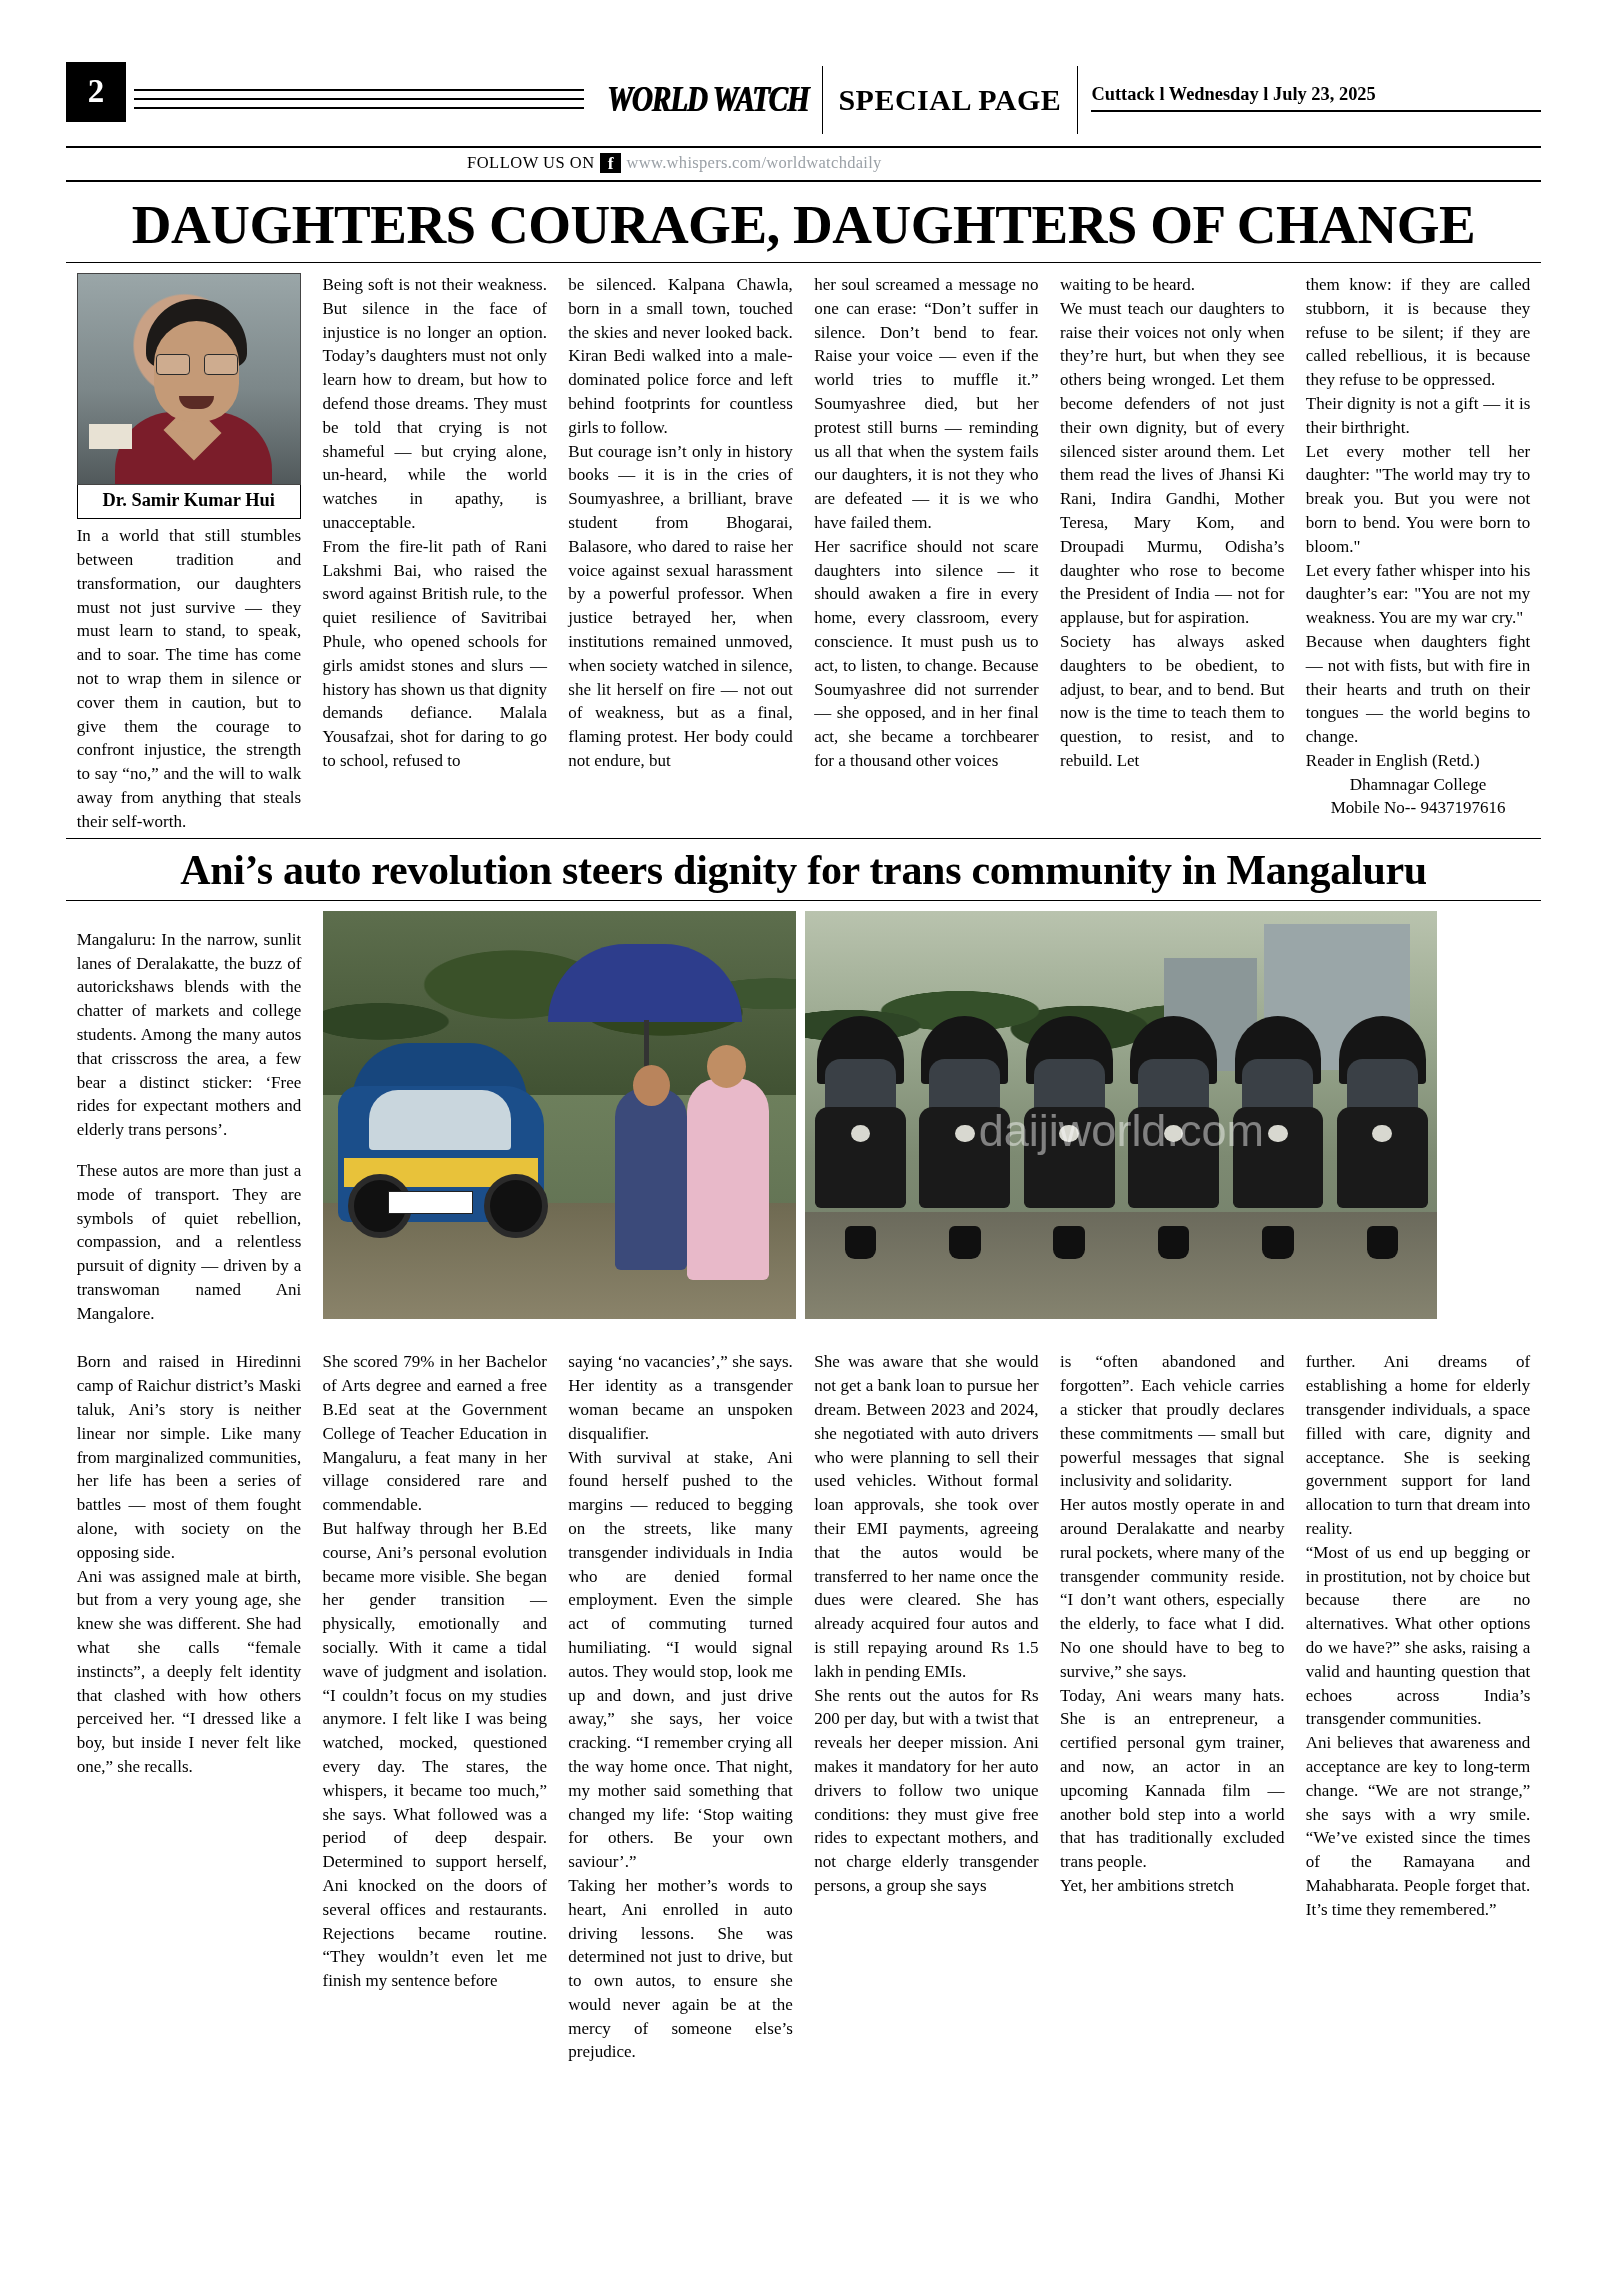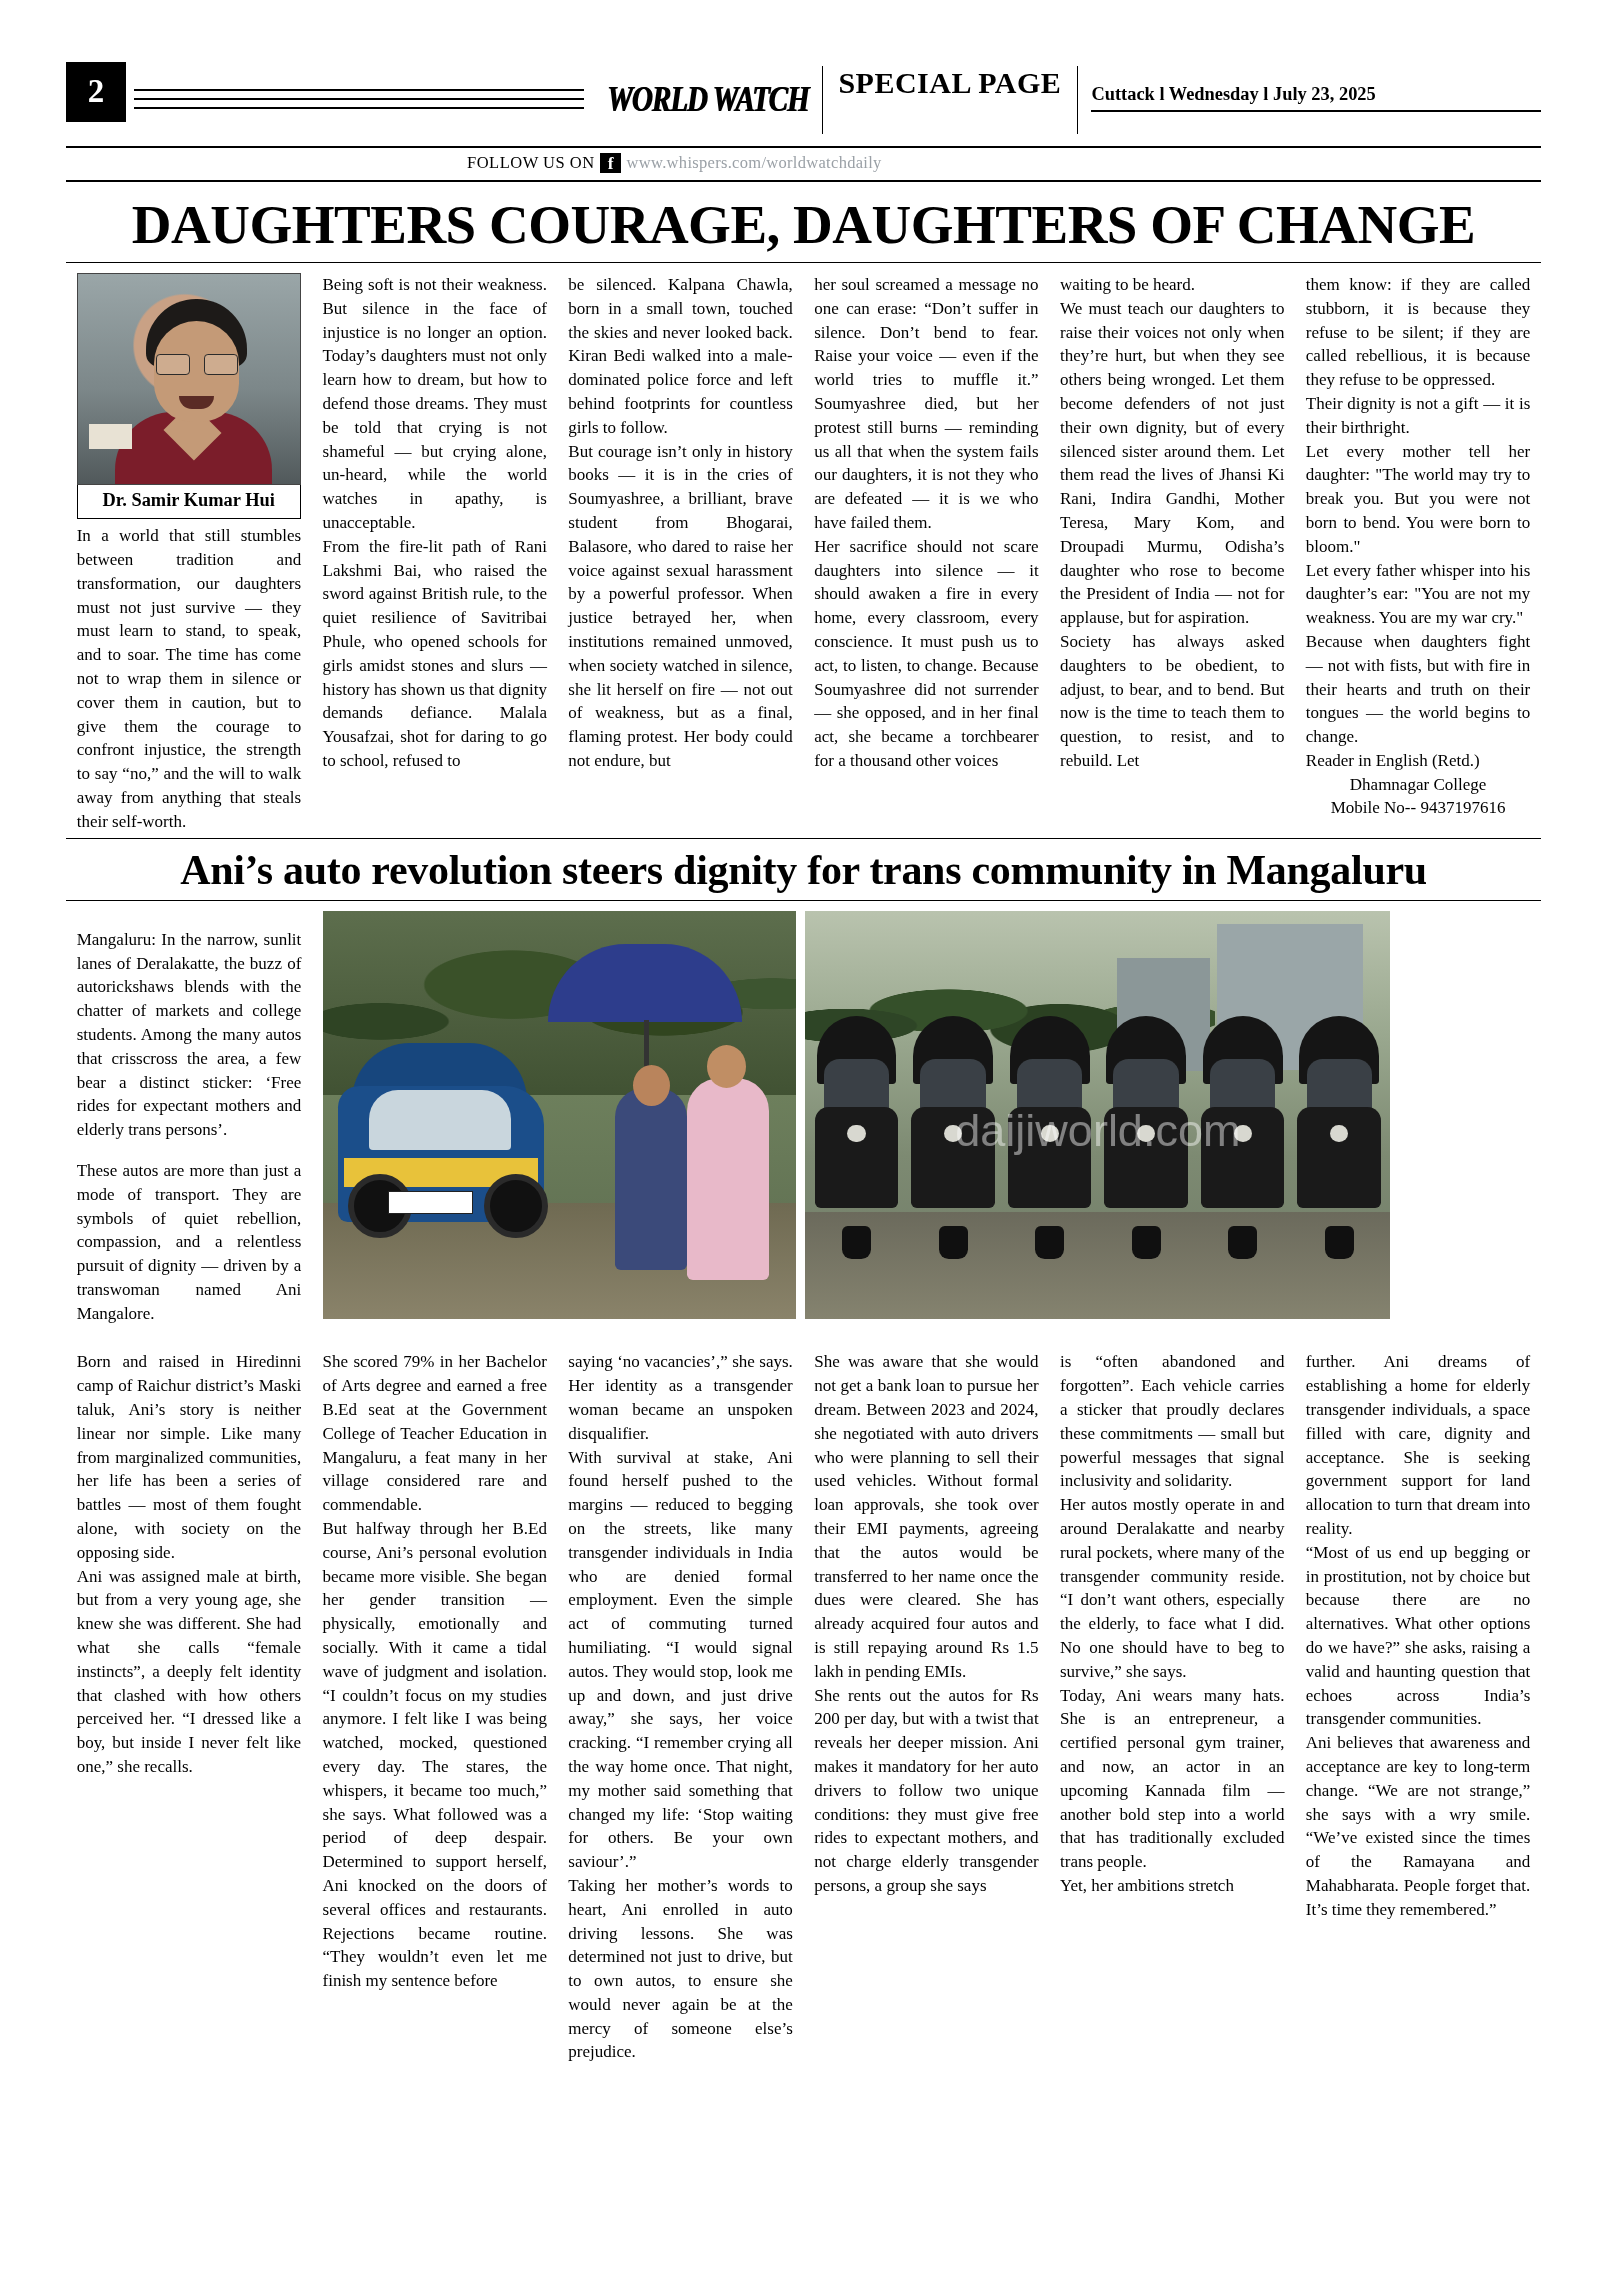--- a/index.html
+++ b/index.html
@@ -78,21 +78,21 @@
     white-space: nowrap;
     padding: 0 13.6px;
     transform: scaleY(1.25);
     text-shadow: 1px 0 0 #000;
   }
   .specialwrap {
     border-left: 1.9px solid #000;
     border-right: 1.9px solid #000;
     padding: 0 15.5px;
     display: flex;
-    align-items: flex-start;
+    align-items: center;
     height: 68px;
     margin-top: 1.9px;
   }
   .special {
     font-size: 30px;
     font-weight: bold;
     letter-spacing: 0.5px;
     white-space: nowrap;
   }
   .dateline-wrap {
@@ -306,21 +306,21 @@
     box-sizing: border-box;
   }
   .photo-a {
     width: 473px;
     height: 408px;
     position: relative;
     overflow: hidden;
     background: #3b4a33;
   }
   .photo-b {
-    width: 585px;
+    width: 632px;
     height: 408px;
     position: relative;
     overflow: hidden;
     background: #0369a1;
   }
   
   .pa-sky { position:absolute; inset:0; background: linear-gradient(180deg,#93a27e 0%, #6d7f5c 45%, #5b6a4e 100%); }
   .pa-trees { position:absolute; left:0; top:0; width:100%; height:184px;
     background:
       radial-gradient(ellipse at 12% 60%, #2f4424 0 68px, rgba(0,0,0,0) 70px),

